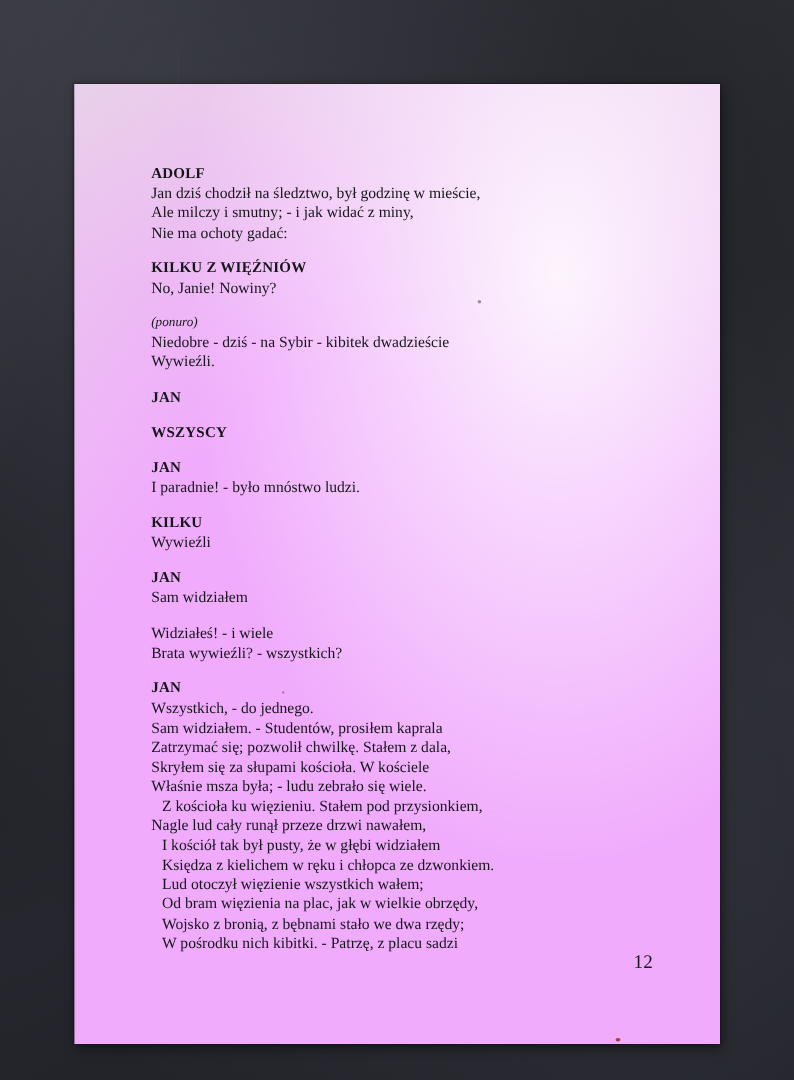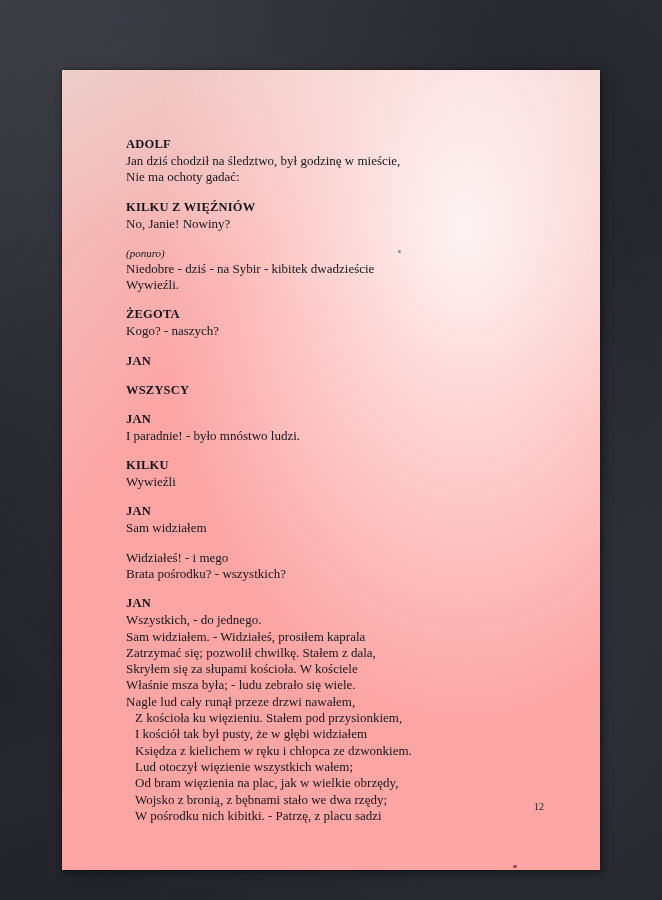--- a/index.html
+++ b/index.html
@@ -32,21 +32,21 @@
       linear-gradient(115deg, rgba(255,255,255,0.035) 0%, rgba(255,255,255,0) 18%),
       linear-gradient(255deg, rgba(255,255,255,0.025) 0%, rgba(255,255,255,0) 22%);
   }
   
   #page-sheet {
     position: absolute;
     left: 62px;
     top: 70px;
     width: 538px;
     height: 800px;
-    background: #fca5a5;
+    background: #f0abfc;
     box-shadow: 0 0 2px rgba(0,0,0,0.5), 2px 3px 10px rgba(0,0,0,0.45);
   }
   #page-sheet::before {
     content: "";
     position: absolute;
     inset: 0;
     background:
       radial-gradient(ellipse at 75% 20%, rgba(255,255,255,0.85) 0%, rgba(243,243,238,0) 55%),
       linear-gradient(125deg, rgba(228,228,222,0.55) 0%, rgba(246,246,241,0) 30%),
       linear-gradient(200deg, rgba(232,232,226,0.5) 0%, rgba(245,245,240,0) 35%);
@@ -77,21 +77,21 @@
   .line {
     font-size: 13px;
     line-height: 16.3px;
     white-space: pre;
   }
   .line.indent-1 { padding-left: 9px; }
   #page-number {
     position: absolute;
     right: 56px;
     bottom: 58px;
-    font-size: 10px;
+    font-size: 16px;
     color: #1a1a1e;
   }
   
   .speck {
     position: absolute;
     border-radius: 50%;
     pointer-events: none;
   }
   #speck-red {
     left: 451px;
@@ -133,38 +133,35 @@
 <div id="scan-background"></div>
 <div id="scratch-line"></div>
 
 <div id="page-sheet">
 
   <div id="text-column">
 
     <div class="block">
       <div class="speaker">ADOLF</div>
       <div class="line">Jan dziś chodził na śledztwo, był godzinę w mieście,</div>
+      <div class="line">Ale milczy i smutny; - i jak widać z miny,</div>
       <div class="line">Nie ma ochoty gadać:</div>
     </div>
 
     <div class="block">
       <div class="speaker">KILKU Z WIĘŹNIÓW</div>
       <div class="line">No, Janie! Nowiny?</div>
     </div>
 
     <div class="block">
       <div class="stage">(ponuro)</div>
       <div class="line">Niedobre - dziś - na Sybir - kibitek dwadzieście</div>
       <div class="line">Wywieźli.</div>
     </div>
 
-    <div class="block">
-      <div class="speaker">ŻEGOTA</div>
-      <div class="line">Kogo? - naszych?</div>
-    </div>
 
     <div class="block">
       <div class="speaker">JAN</div>
     </div>
 
     <div class="block">
       <div class="speaker">WSZYSCY</div>
     </div>
 
     <div class="block">
@@ -176,33 +173,33 @@
       <div class="speaker">KILKU</div>
       <div class="line">Wywieźli</div>
     </div>
 
     <div class="block">
       <div class="speaker">JAN</div>
       <div class="line">Sam widziałem</div>
     </div>
 
     <div class="block">
-      <div class="line">Widziałeś! - i mego</div>
-      <div class="line">Brata pośrodku? - wszystkich?</div>
+      <div class="line">Widziałeś! - i wiele</div>
+      <div class="line">Brata wywieźli? - wszystkich?</div>
     </div>
 
     <div class="block">
       <div class="speaker">JAN</div>
       <div class="line">Wszystkich, - do jednego.</div>
-      <div class="line">Sam widziałem. - Widziałeś, prosiłem kaprala</div>
+      <div class="line">Sam widziałem. - Studentów, prosiłem kaprala</div>
       <div class="line">Zatrzymać się; pozwolił chwilkę. Stałem z dala,</div>
       <div class="line">Skryłem się za słupami kościoła. W kościele</div>
       <div class="line">Właśnie msza była; - ludu zebrało się wiele.</div>
+      <div class="line indent-1">Z kościoła ku więzieniu. Stałem pod przysionkiem,</div>
       <div class="line">Nagle lud cały runął przeze drzwi nawałem,</div>
-      <div class="line indent-1">Z kościoła ku więzieniu. Stałem pod przysionkiem,</div>
       <div class="line indent-1">I kościół tak był pusty, że w głębi widziałem</div>
       <div class="line indent-1">Księdza z kielichem w ręku i chłopca ze dzwonkiem.</div>
       <div class="line indent-1">Lud otoczył więzienie wszystkich wałem;</div>
       <div class="line indent-1">Od bram więzienia na plac, jak w wielkie obrzędy,</div>
       <div class="line indent-1">Wojsko z bronią, z bębnami stało we dwa rzędy;</div>
       <div class="line indent-1">W pośrodku nich kibitki. - Patrzę, z placu sadzi</div>
     </div>
 
   </div>
 

